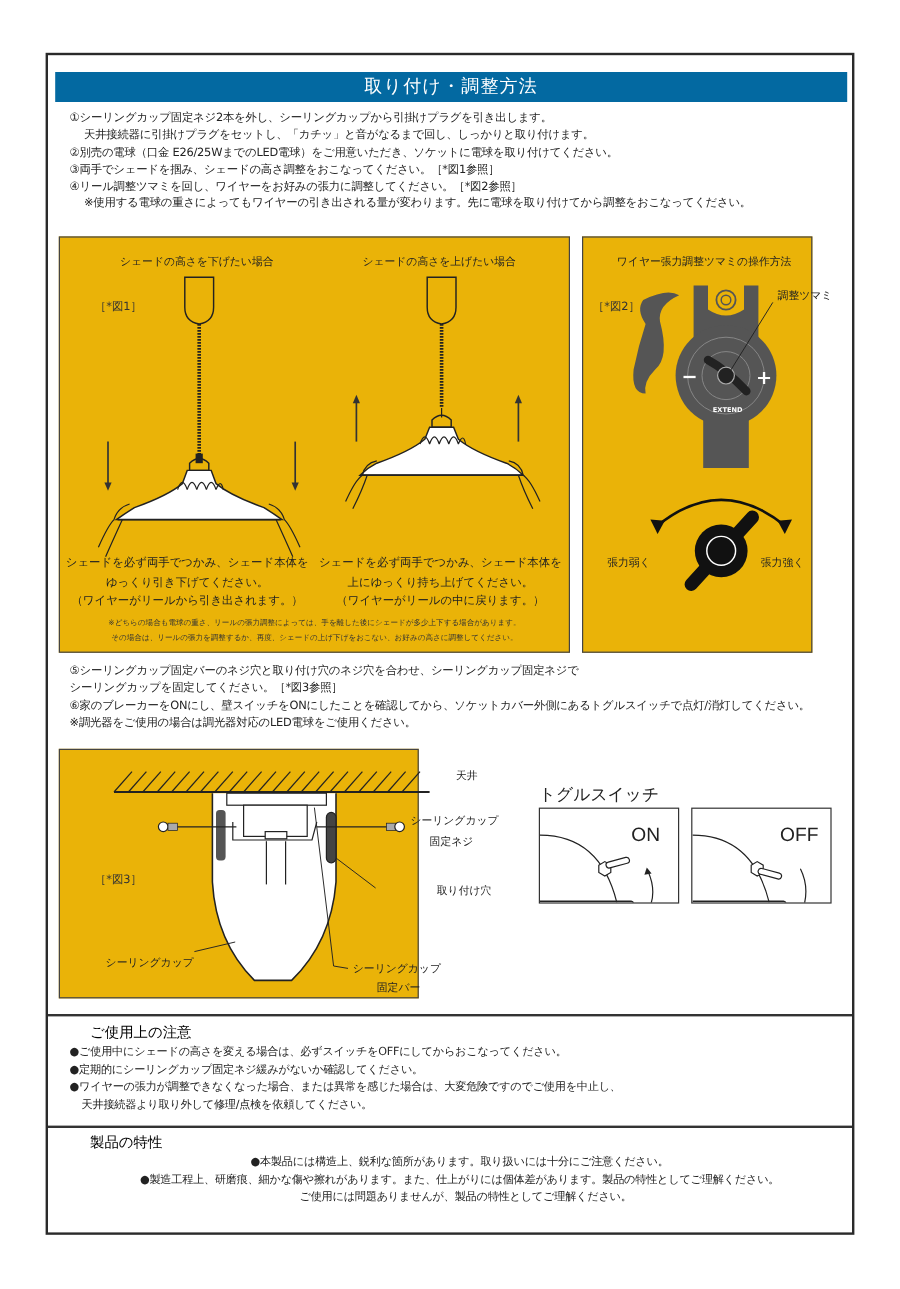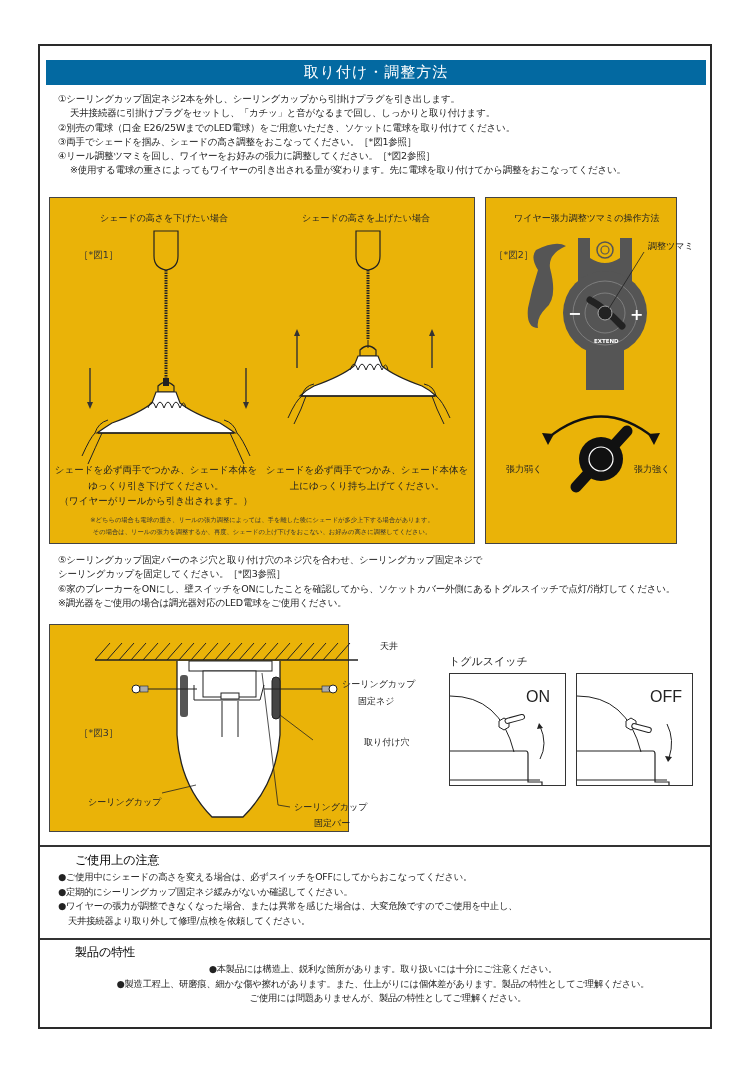--- a/index.html
+++ b/index.html
@@ -21,22 +21,22 @@
   .fig3 { left: 49px; top: 624px; width: 300px; height: 208px; }
 
   .cap { position: absolute; font-size: 9px; white-space: nowrap; }
   .figlabel { position: absolute; font-size: 9.5px; white-space: nowrap; color: #333; }
 
   .center-lines { position: absolute; font-size: 9.5px; line-height: 15.5px; text-align: center; white-space: nowrap; }
   .note-small { position: absolute; left: 0; width: 100%; font-size: 6.3px; line-height: 12px; text-align: center; color: #333; white-space: nowrap; }
 
   .steps2 { position: absolute; left: 58px; top: 553px; width: 650px; font-size: 9.5px; line-height: 14.3px; letter-spacing: -0.2px; }
 
-  .toggle-title { position: absolute; left: 449px; top: 654px; font-size: 11px; }
-  .tog { position: absolute; top: 673px; width: 117px; height: 113px; border: 1.5px solid #333; overflow: hidden; background: #fff; }
+  .toggle-title { position: absolute; left: 449px; top: 654px; font-size: 14px; }
+  .tog { position: absolute; top: 673px; width: 117px; height: 80px; border: 1.5px solid #333; overflow: hidden; background: #fff; }
   .tog1 { left: 449px; }
   .tog2 { left: 576px; }
   .tog .lbl { position: absolute; top: 14px; font-size: 16px; color: #222; font-family: "Liberation Sans", sans-serif; }
 
   .hr { position: absolute; left: 40px; width: 670px; height: 2px; background: #333; }
 
   .sec-title { position: absolute; left: 75px; font-size: 12px; color: #000000; }
   .bullets { position: absolute; left: 58px; width: 650px; font-size: 9.3px; line-height: 14.5px; letter-spacing: -0.2px; }
   .bullets .line { white-space: nowrap; }
   .bullets .cont { padding-left: 10px; }
@@ -97,20 +97,21 @@
   </svg>
 
   <div class="center-lines" style="left:0;width:212px;top:264px;">
     <div>シェードを必ず両手でつかみ、シェード本体を</div>
     <div>ゆっくり引き下げてください。</div>
     <div>（ワイヤーがリールから引き出されます。）</div>
   </div>
   <div class="center-lines" style="left:212px;width:210px;top:264px;">
     <div>シェードを必ず両手でつかみ、シェード本体を</div>
     <div>上にゆっくり持ち上げてください。</div>
+    <div>（ワイヤーがリールの中に戻ります。）</div>
   </div>
   <div class="note-small" style="top:316px;">※どちらの場合も電球の重さ、リールの張力調整によっては、手を離した後にシェードが多少上下する場合があります。</div>
   <div class="note-small" style="top:328px;">その場合は、リールの張力を調整するか、再度、シェードの上げ下げをおこない、お好みの高さに調整してください。</div>
 </div>
 
 <div class="box fig2">
   <div class="cap" style="left:28px;top:14px;">ワイヤー張力調整ツマミの操作方法</div>
   <div class="figlabel" style="left:8px;top:51px;">［*図2］</div>
   <div class="cap" style="left:142px;top:42px;margin-left:20px;">調整ツマミ</div>
 

